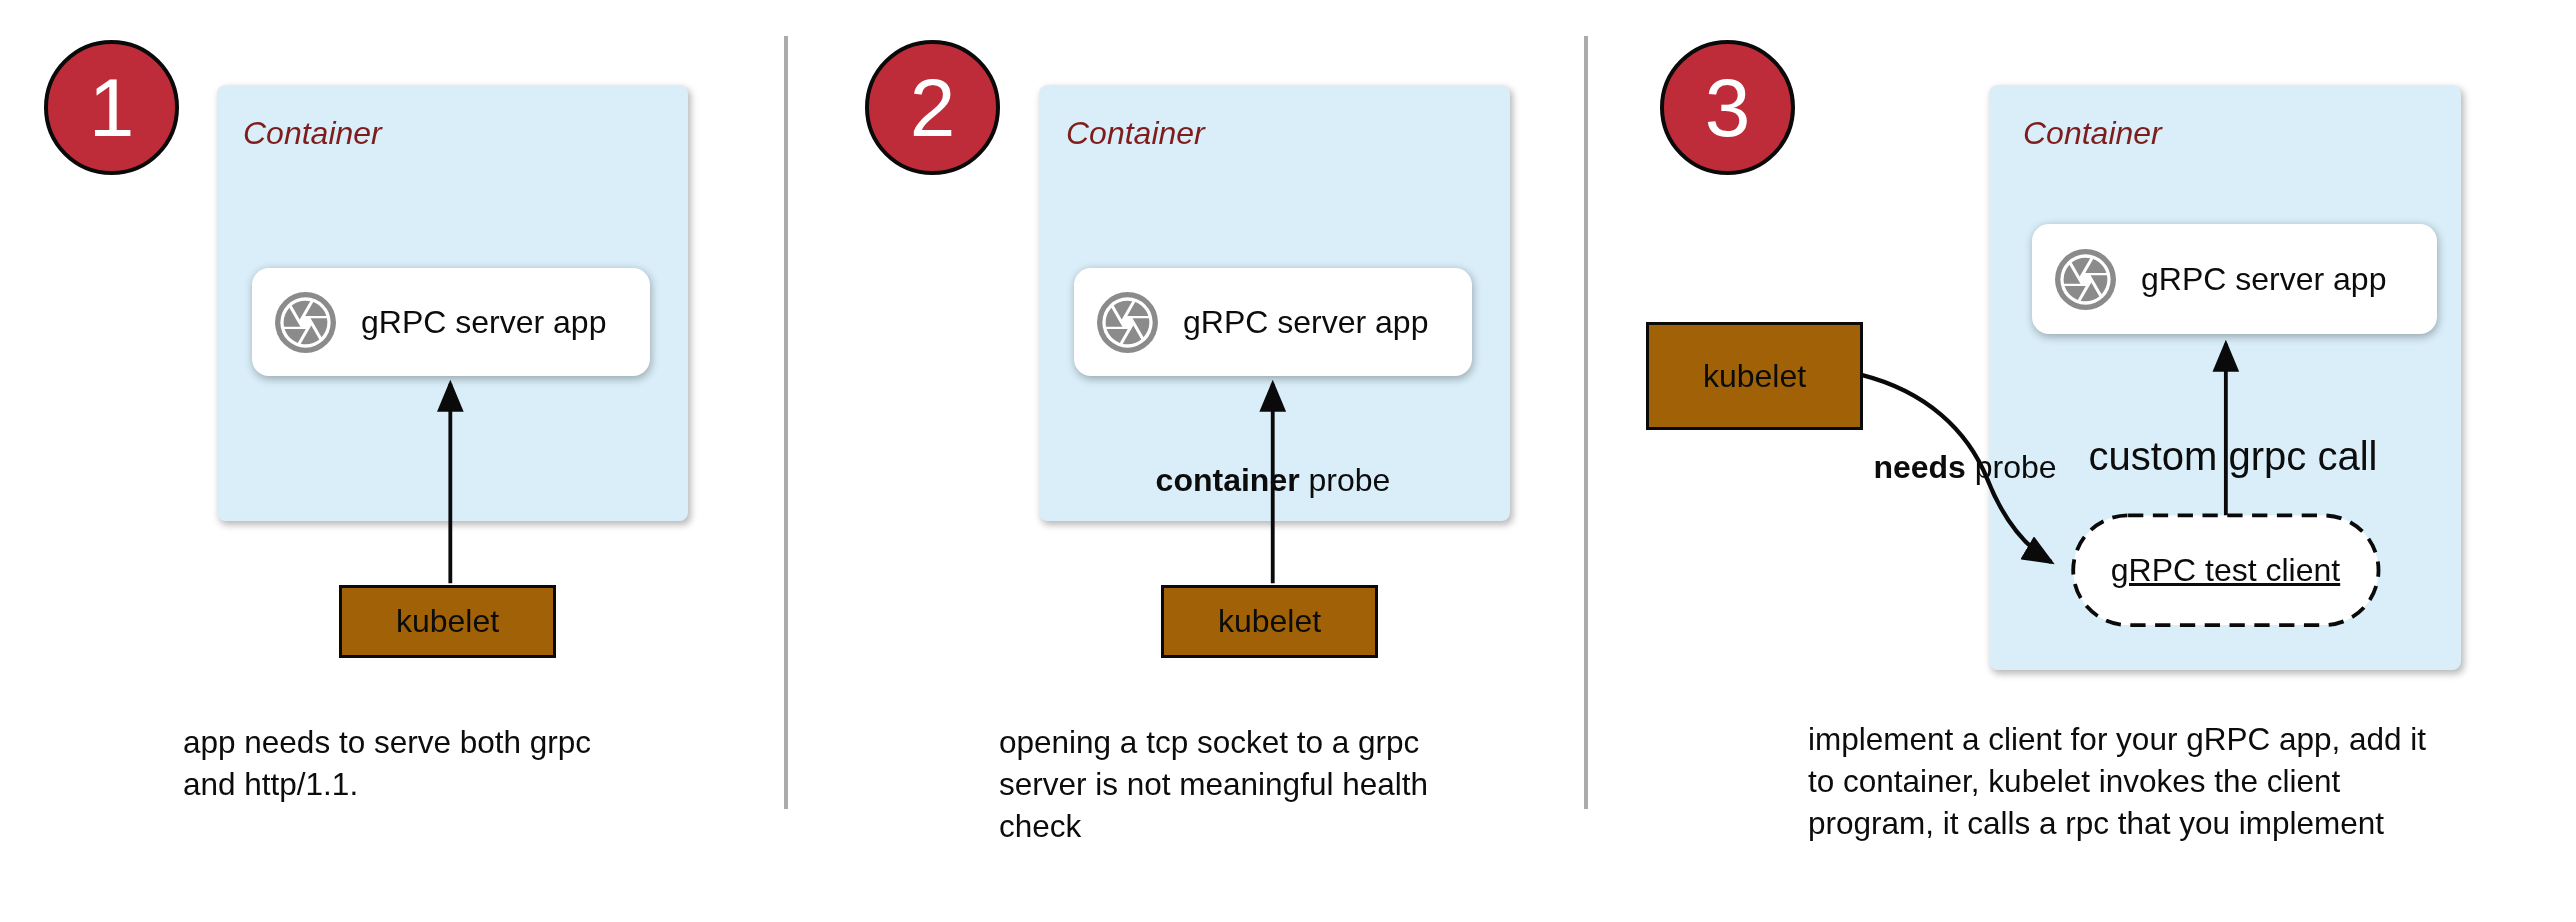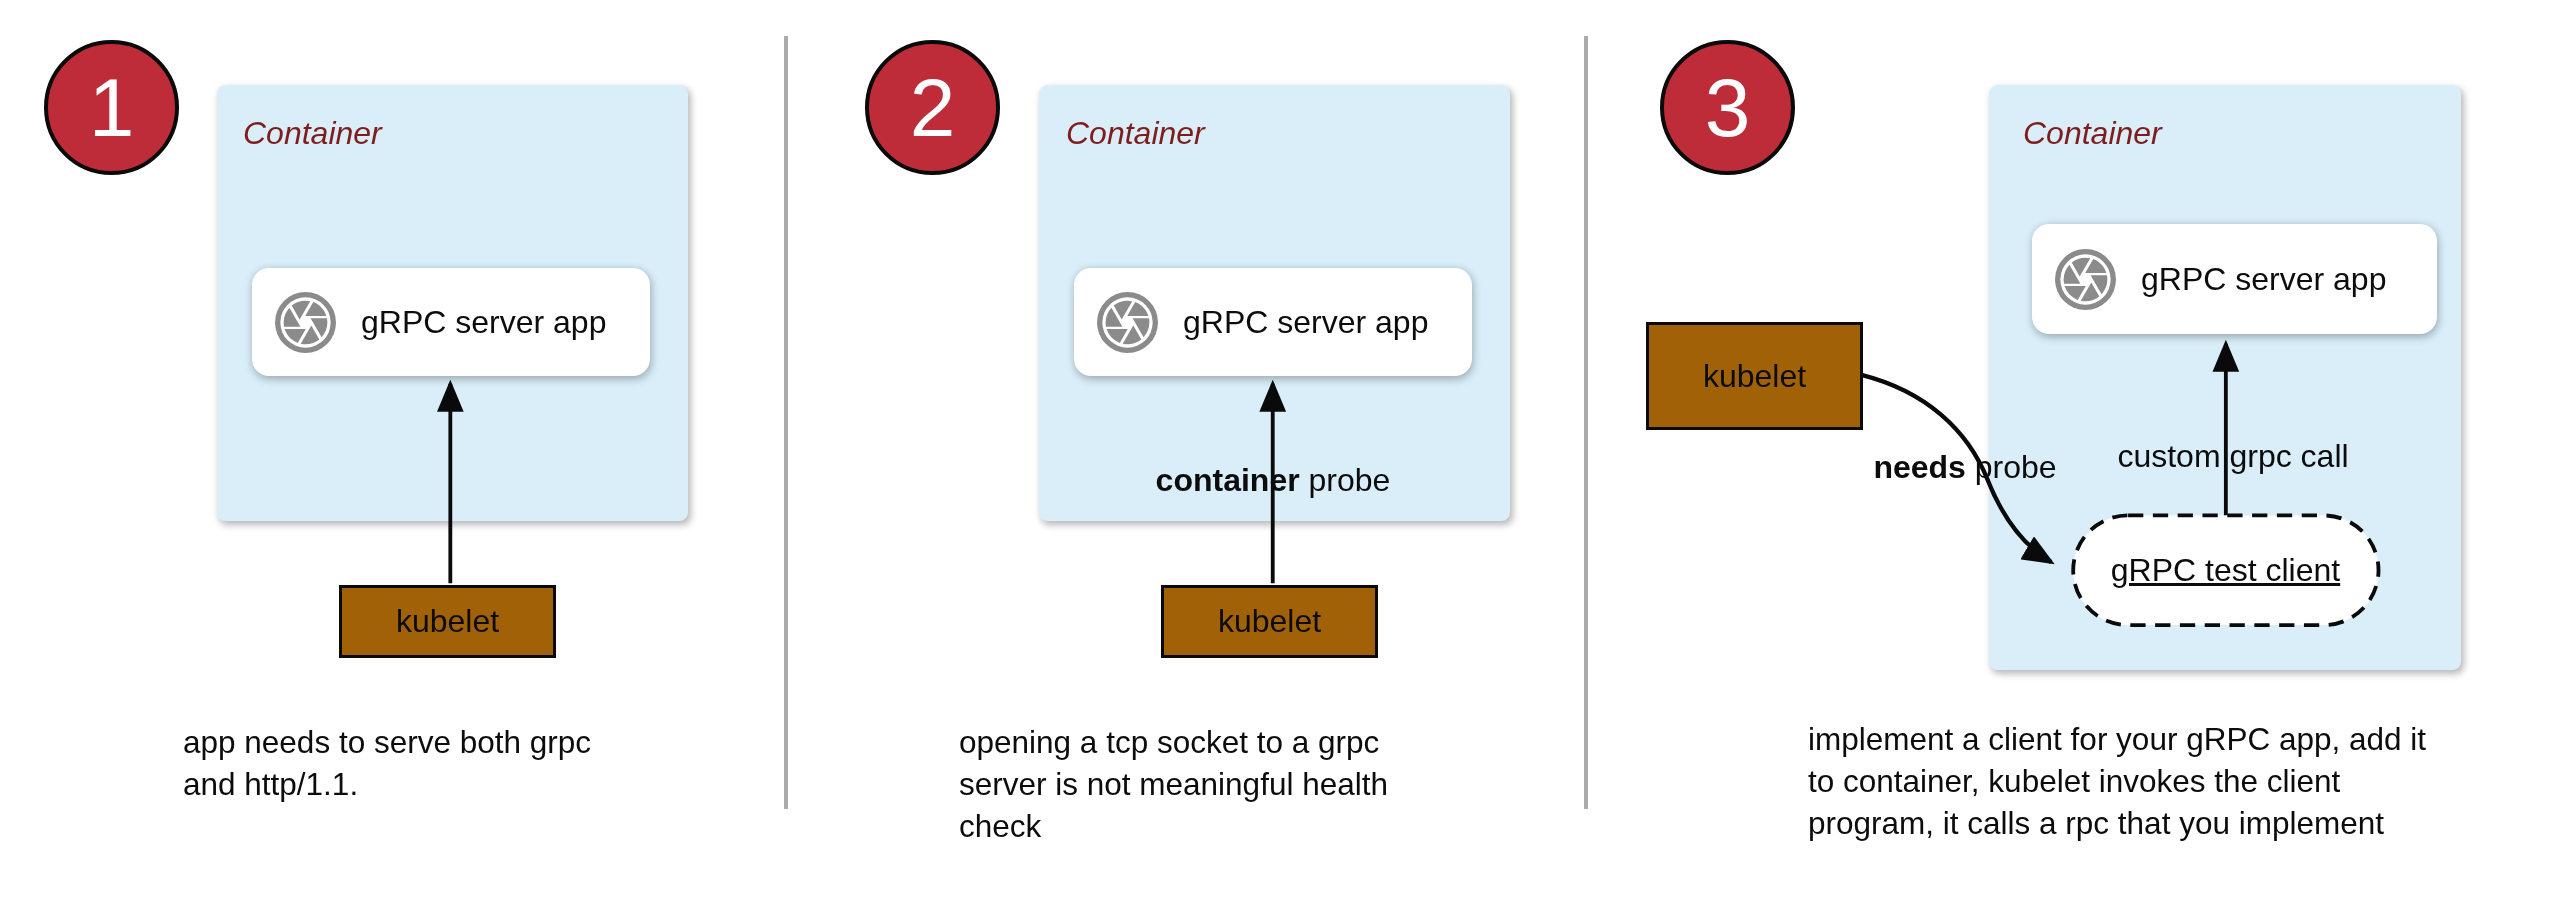--- a/index.html
+++ b/index.html
@@ -38,21 +38,21 @@
     position:absolute;background:#a16207;border:3.8px solid #0a0a0a;
     display:flex;align-items:center;justify-content:center;
     font-size:32px;
   }
   .probe-label{
     position:absolute;width:382px;text-align:center;font-size:32px;
     line-height:38px;white-space:nowrap;
   }
   .probe-label b{font-weight:bold;}
   .call-label{
-    position:absolute;width:324px;text-align:center;font-size:32px;
+    position:absolute;width:324px;text-align:center;font-size:40px;
     line-height:38px;white-space:nowrap;
   }
   .client-label{
     position:absolute;width:305px;text-align:center;font-size:32px;
     line-height:38px;white-space:nowrap;text-decoration:underline;
   }
   .caption{
     position:absolute;text-align:left;font-size:31.5px;line-height:42px;
     white-space:pre-line;
   }
@@ -113,21 +113,21 @@
     </svg>
     <span class="app-text">gRPC server app</span>
   </div>
 
   <div class="probe-label layer3" style="left:1082px;top:461px;"><b>container</b><span> probe</span></div>
 
   <div class="kubelet-box layer3" style="left:1161px;top:585px;width:217px;height:73px;">
     <span>kubelet</span>
   </div>
 
-  <div class="caption layer3" style="left:959px;top:721px;width:572px;">opening a tcp socket to a grpc
+  <div class="caption layer3" style="left:999px;top:721px;width:572px;">opening a tcp socket to a grpc
 server is not meaningful health
 check</div>
 
   <div class="divider layer1" style="left:1584px;top:36px;height:773px;"></div>
 
   <div class="badge layer3" style="left:1660px;top:40px;">
     <span>3</span>
   </div>
   <div class="container-box layer1" style="left:1989px;top:85px;width:472px;height:585px;"></div>
   <div class="container-label layer3" style="left:2023px;top:115px;">Container</div>

